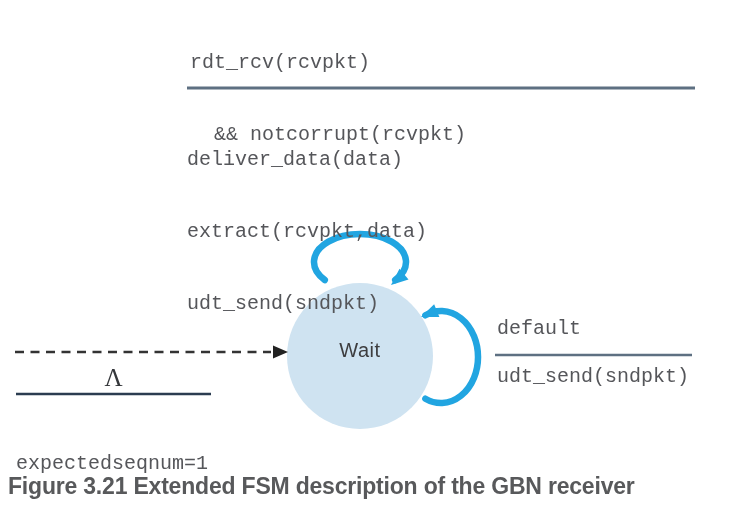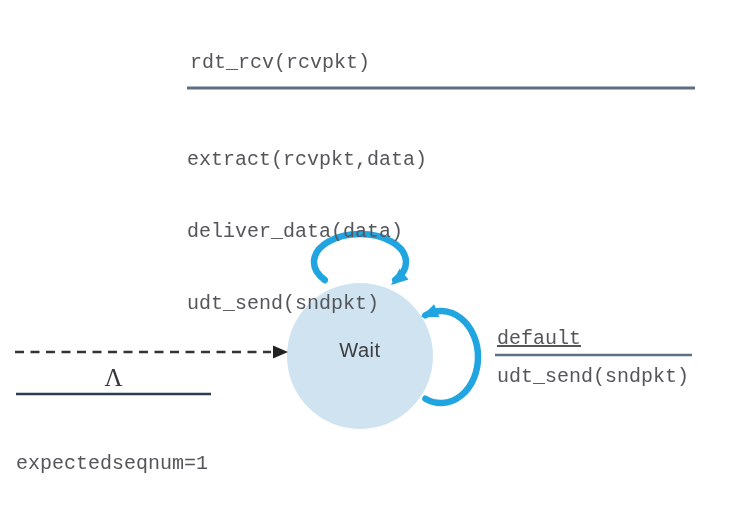--- a/index.html
+++ b/index.html
@@ -88,34 +88,36 @@
     <line class="dash" x1="15" y1="352" x2="271" y2="352"></line>
     <polygon class="dash-head" points="0,0 -15,-6.5 -15,6.5" transform="translate(288,352)"></polygon>
 
     <line class="lambda-rule" x1="16" y1="394" x2="211" y2="394"></line>
 
     <line class="sep2" x1="495" y1="355" x2="692" y2="355"></line>
   </svg>
 
   <div class="code" style="left:190px;top:3px;">
     <div class="ln">rdt_rcv(rcvpkt)</div>
+    <div class="ln">  &amp;&amp; notcorrupt(rcvpkt)</div>
   </div>
 
   <div class="code" style="left:187px;top:100px;">
+    <div class="ln">deliver_data(data)</div>
     <div class="ln">extract(rcvpkt,data)</div>
-    <div class="ln">deliver_data(data)</div>
     <div class="ln">udt_send(sndpkt)</div>
   </div>
 
   <div class="state-label">Wait</div>
 
   <div class="lambda">Λ</div>
 
   <div class="code init-block" style="left:16px;top:403px;">
     <div class="ln">expectedseqnum=1</div>
     
   </div>
 
-  <div class="code" style="left:497px;top:327px;text-decoration:underline;">default</div>
+  <div class="code" style="left:497px;top:317px;">default</div>
   <div class="code" style="left:497px;top:365px;">udt_send(sndpkt)</div>
 
+  <div class="caption">Figure 3.21 Extended FSM description of the GBN receiver</div>
 
 </div>
 
 </body></html>

